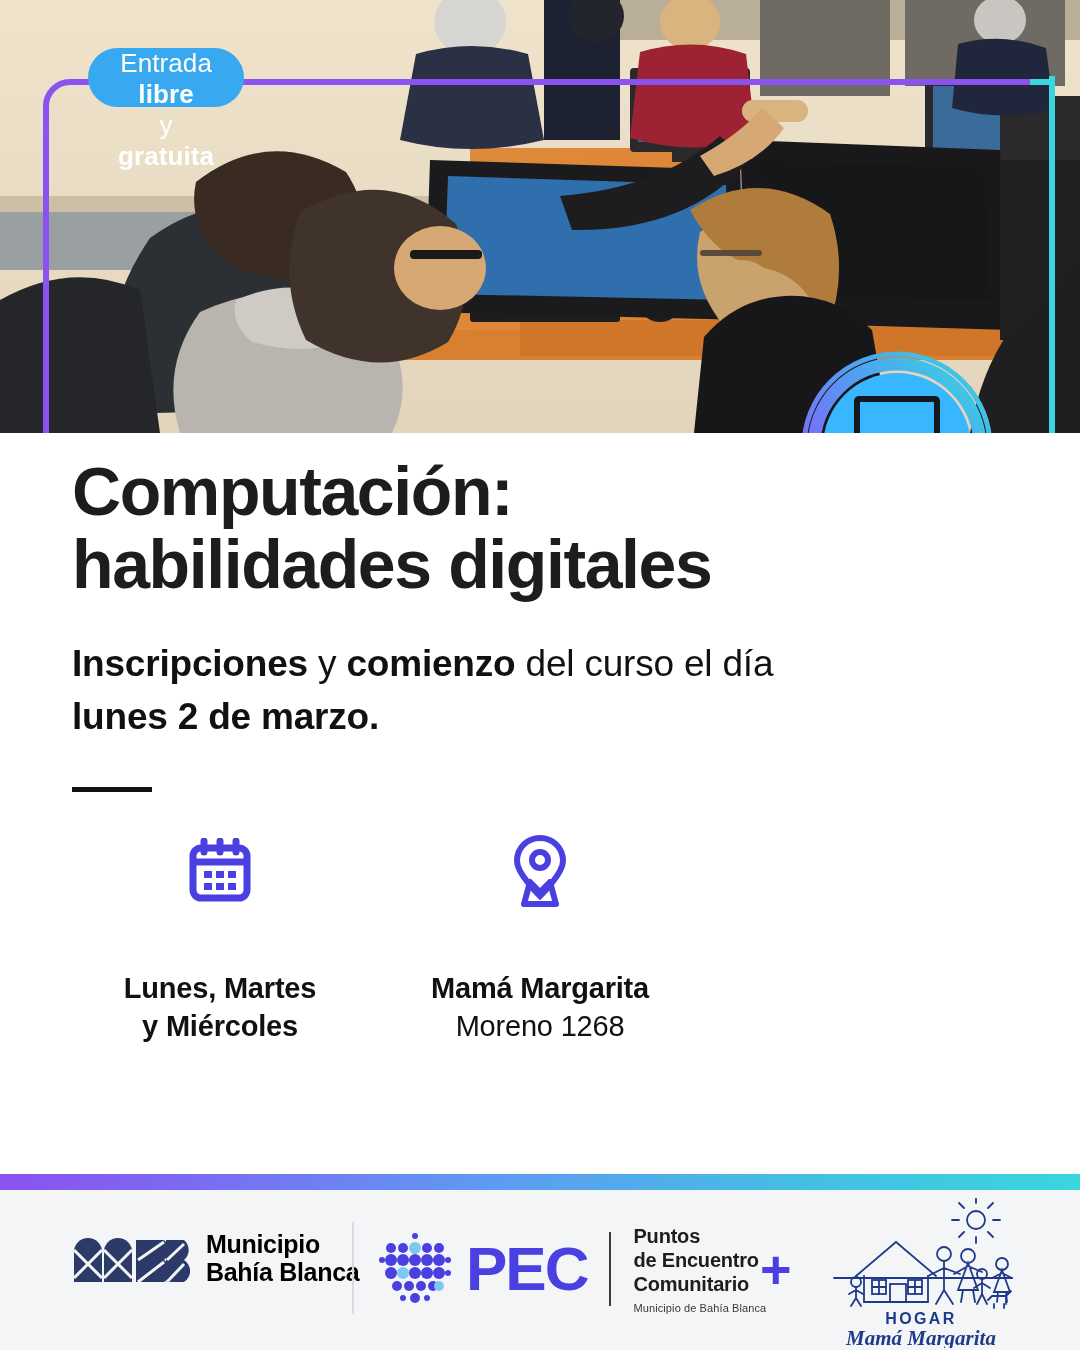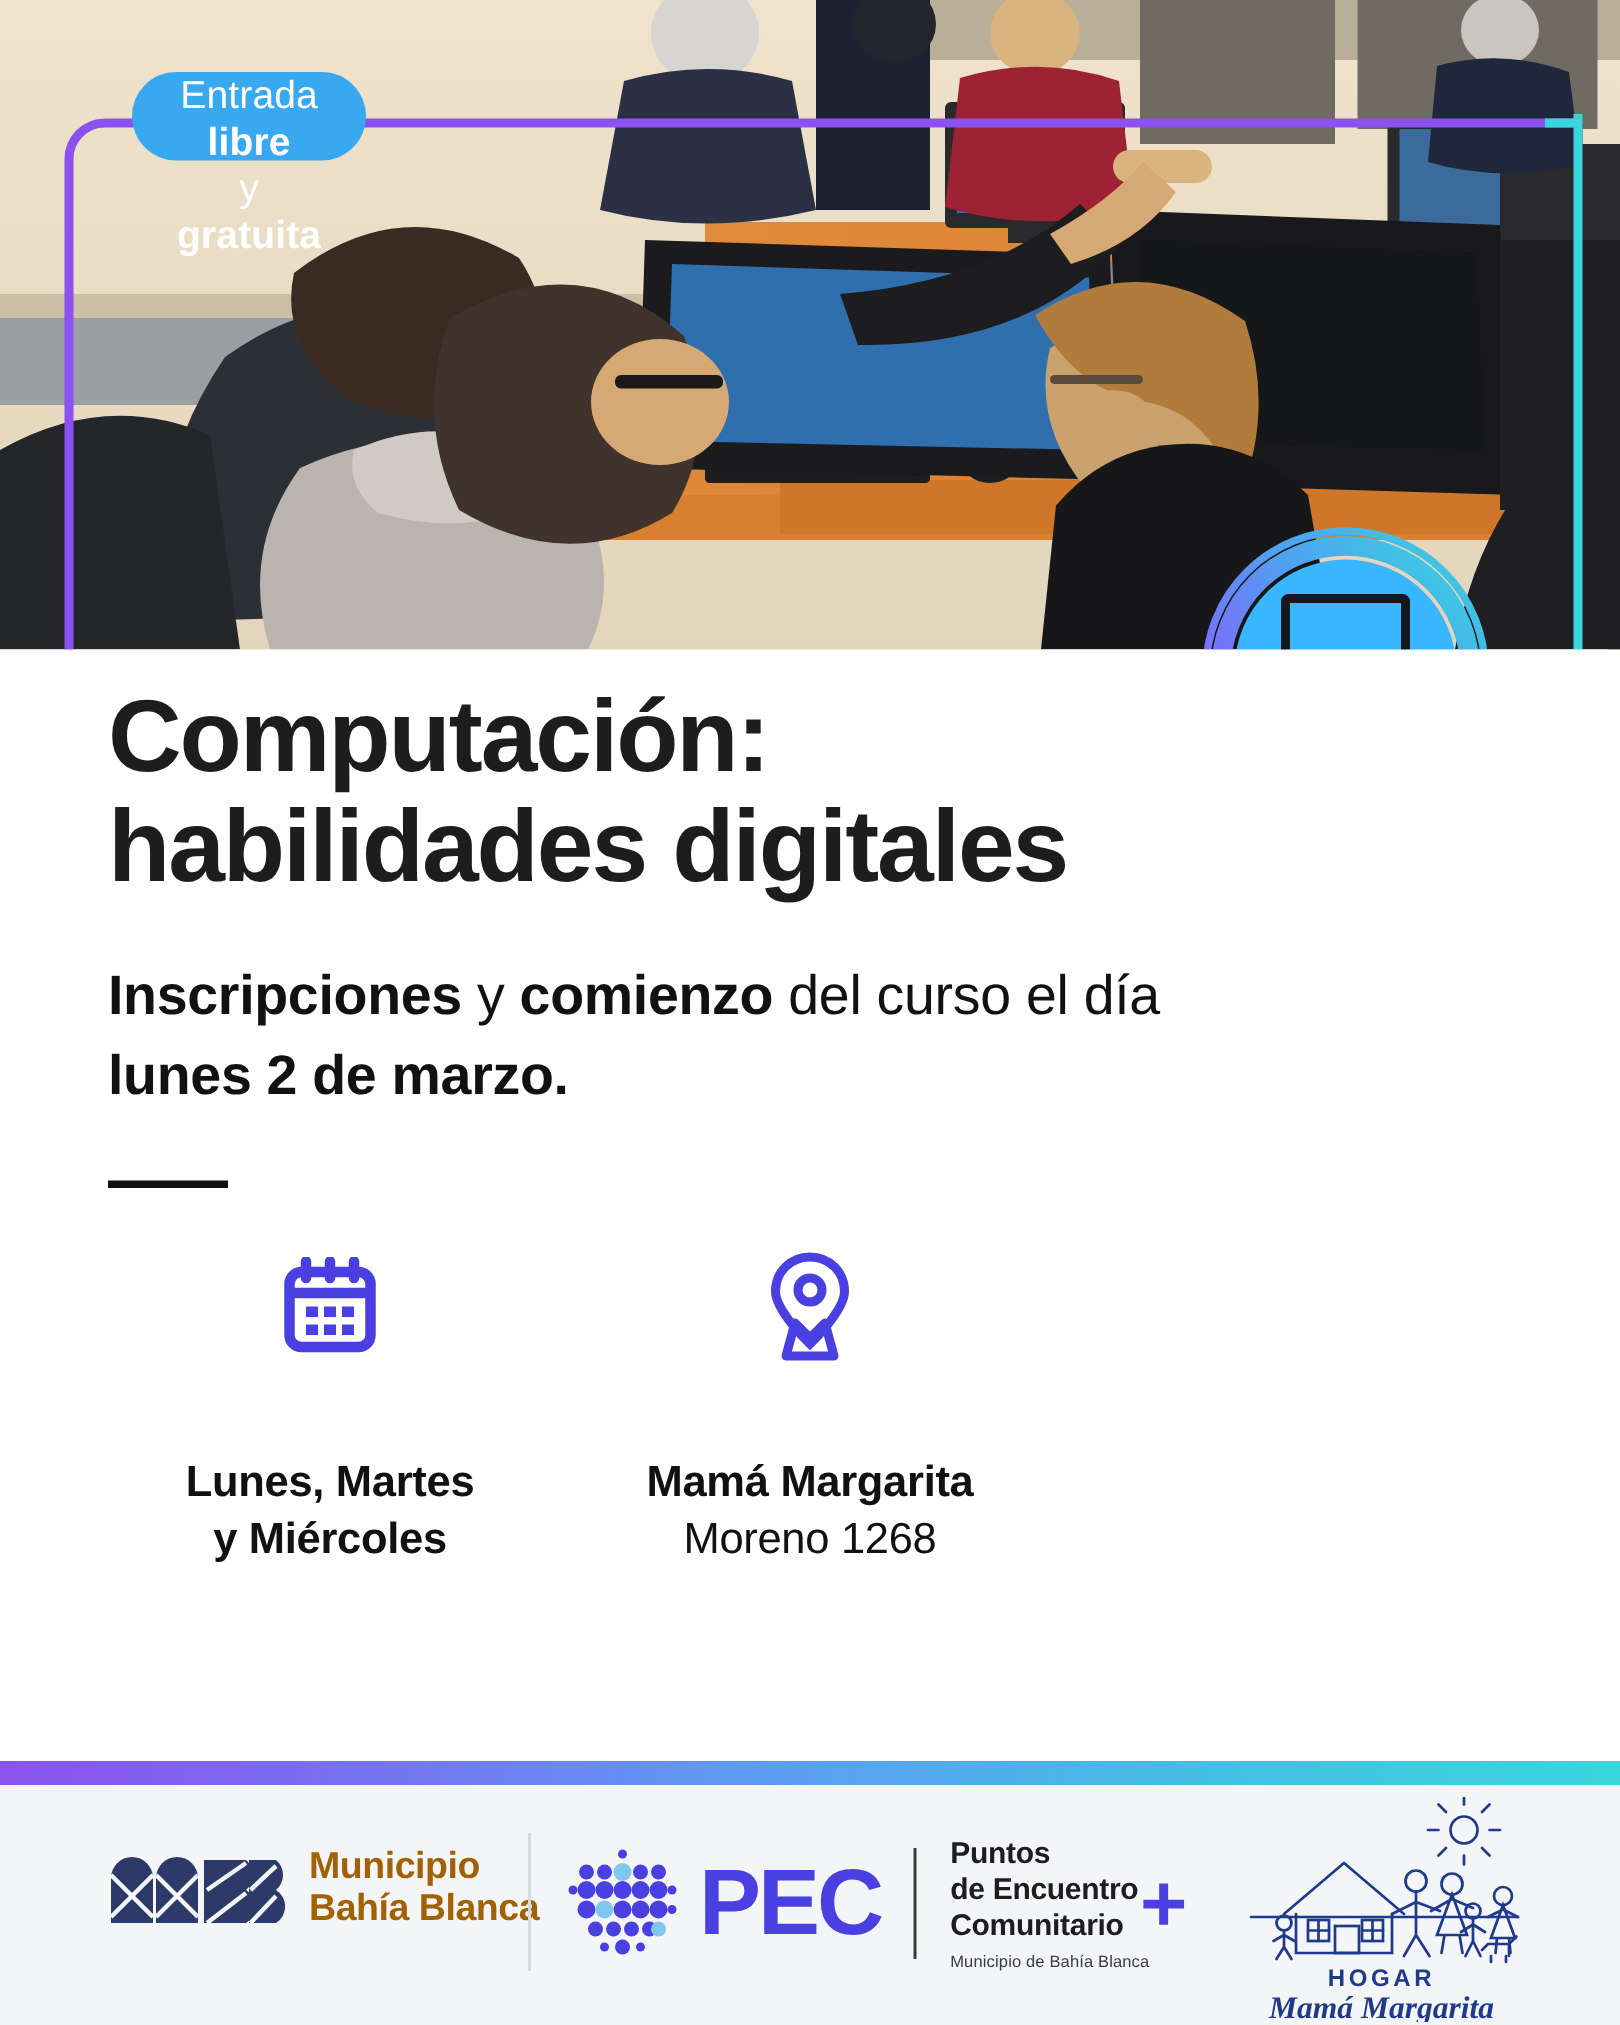--- a/index.html
+++ b/index.html
@@ -158,21 +158,21 @@
     width: 1080px;
     height: 160px;
     background: #f4f5f6;
   }
   .logo-mbb { position:absolute; left: 72px; top: 40px; display:flex; align-items:center; gap: 16px; }
   .logo-mbb .mark svg { display:block; }
   .logo-mbb .words {
     font-size: 25px;
     line-height: 1.12;
     font-weight: 700;
-    color: #a16207;
+    color: #000000;
     letter-spacing: -.3px;
   }
   .footer-divider {
     position:absolute; left: 352px; top: 32px;
     width: 2px; height: 92px; background: #d9dadd;
   }
   .logo-pec { position:absolute; left: 378px; top: 34px; display:flex; align-items:center; gap: 14px; }
   .pec-dots svg { display:block; }
   .pec-word {
     font-size: 62px; font-weight: 800; color: #4a3fe0;

